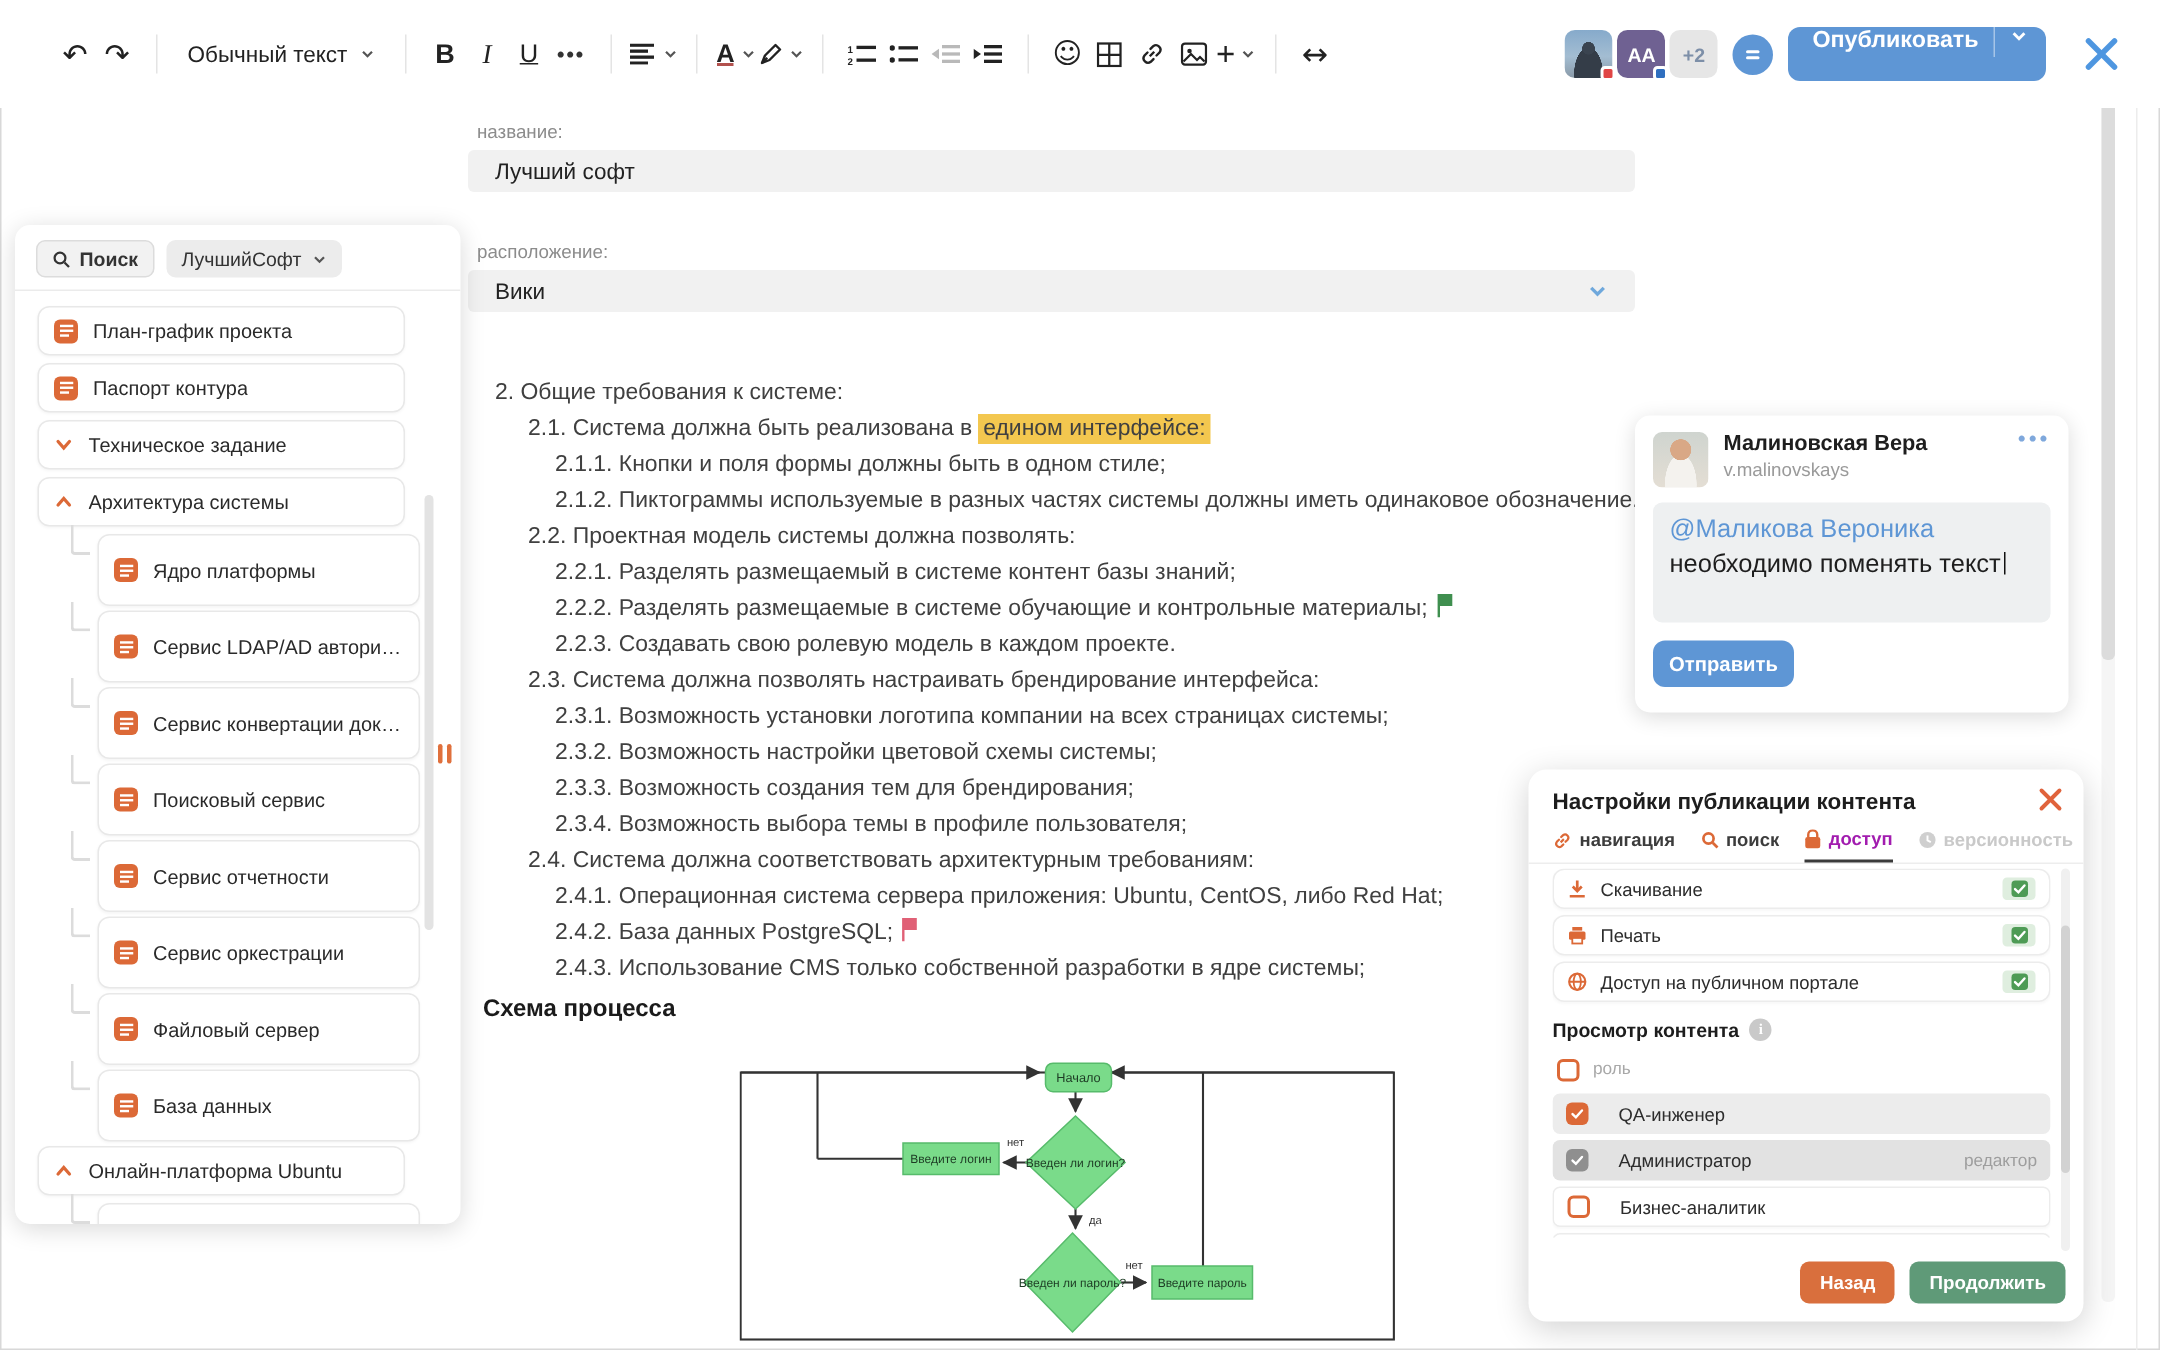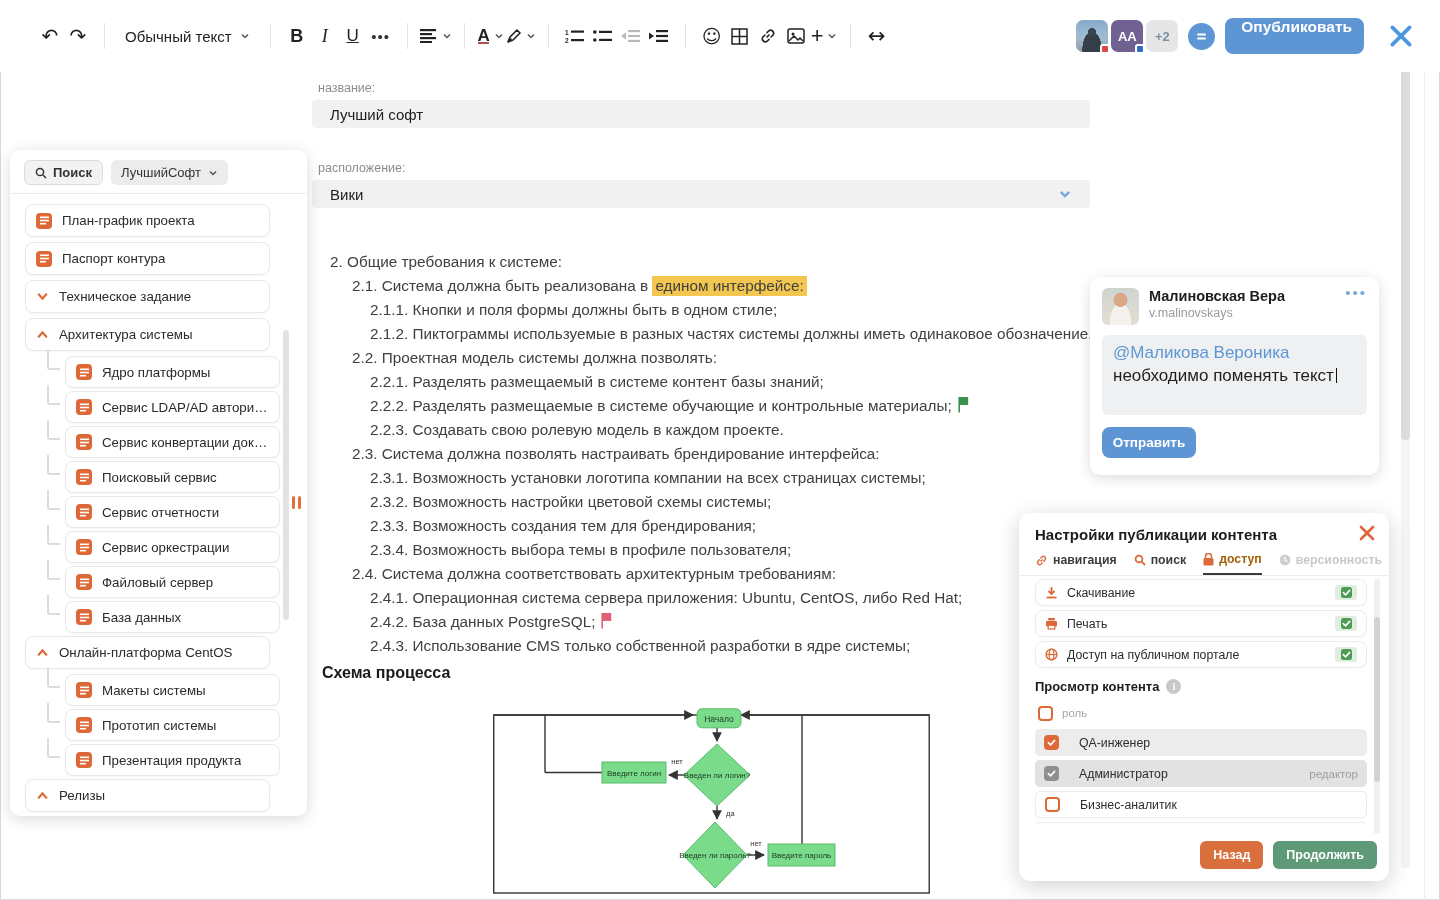--- a/index.html
+++ b/index.html
@@ -30,21 +30,21 @@
   .avatar-photo { background:
       radial-gradient(circle at 50% 38%, #3a4450 16%, transparent 17%),
       radial-gradient(ellipse at 50% 92%, #343d48 42%, transparent 43%),
       linear-gradient(180deg,#86aacb 0%,#a3bdd2 55%,#8a9aa8 100%); }
   .avatar-purple { background:#6f6192; color:#fff; font-size:13px; font-weight:600; }
   .avatar-more { background:#e6e6e6; color:#7d8fa8; font-size:13px; font-weight:700; }
   .status-dot { position:absolute; width:10px; height:10px; border-radius:3px; right:-2px; bottom:-2px; border:2px solid #fff; }
   .dot-red { background:#e04545; } .dot-blue { background:#2f6fbf; }
   .comment-bubble { width:27px; height:27px; border-radius:50%; background:#5e96d5; display:flex; align-items:center; justify-content:center; cursor:pointer; }
   .publish-btn { display:flex; align-items:flex-start; background:#5e96d5; color:#fff; height:36px;
-    border-radius:8px; padding:0 12px 0 16px; font-size:15.5px; font-weight:600; cursor:pointer; gap:10px;flex-direction:column; }
+    border-radius:8px; padding:0 12px 0 16px; font-size:15.5px; font-weight:600; cursor:pointer; gap:10px; }
   .publish-sep { width:1px; height:20px; background:rgba(255,255,255,.45); }
   .close-x { width:26px; height:26px; margin-left:14px; cursor:pointer; }
   
   .field-label { position:absolute; left:318px; font-size:12.5px; color:#8c8c8c; z-index:5; }
   .field-box { position:absolute; left:312px; width:778px; height:28px; background:#f1f1f1; border-radius:4px;
     display:flex; align-items:center; padding:0 18px; font-size:15px; color:#222; z-index:5; }
   
   .doc { position:absolute; left:330px; top:250px; width:760px; font-size:15.3px; line-height:24px; color:#404040; z-index:4; }
   .doc-line { white-space:nowrap; }
   .ind-1 { padding-left:22px; } .ind-2 { padding-left:40px; }
@@ -60,21 +60,21 @@
   .sb-search { display:flex; align-items:center; gap:6px; background:#f2f2f2; border:1px solid #dcdcdc;
     border-radius:6px; height:25px; padding:0 10px; font-size:13px; font-weight:600; color:#333; cursor:pointer; }
   .sb-space { display:flex; align-items:center; gap:7px; background:#ececec; border-radius:6px; height:25px;
     padding:0 10px; font-size:13px; color:#333; cursor:pointer; }
   .sb-sep { height:1px; background:#ebebeb; margin:0 0 6px; }
   .sb-list { padding:4px 0 0 15px; }
   .tree-row { position:relative; margin-bottom:5px; }
   .tree-card { width:245px; height:33px; background:#fff; border:1px solid #e8e8e8; border-radius:8px;
     box-shadow:0 1px 2px rgba(0,0,0,.04); display:flex; align-items:center; gap:10px; padding:0 10px; cursor:pointer; }
   .tree-row.child { margin-left:40px; margin-bottom:3px; }
-  .tree-row.child .tree-card { width:215px; height:32px; }
+  .tree-row.child .tree-card { width:215px; height:48px; }
   .tree-row.child .connector { position:absolute; left:-18px; top:-6px; width:13px; height:20px;
     border-left:2px solid #dcdcdc; border-bottom:2px solid #dcdcdc; border-bottom-left-radius:3px; }
   .tree-label { font-size:13.3px; color:#2a2a2a; white-space:nowrap; overflow:hidden; text-overflow:ellipsis; }
   .doc-ic { flex:none; width:16px; height:16px; border-radius:4px; background:#dc6937; display:flex; align-items:center; justify-content:center; }
   .sb-scroll { position:absolute; right:18px; top:180px; width:6px; height:290px; background:#e3e3e3; border-radius:3px; }
   .sb-resize { position:absolute; right:6px; top:346px; display:flex; gap:3px; cursor:ew-resize; }
   .sb-resize i { width:3px; height:13px; background:#e0703c; border-radius:2px; }
   
   .comment-card { position:absolute; left:1090px; top:277px; width:289px; height:198px; background:#fff;
     border-radius:10px; box-shadow:0 3px 14px rgba(0,0,0,.14); z-index:15; padding:11px 12px; }
@@ -93,21 +93,21 @@
   .cc-send { margin-top:12px; width:94px; height:31px; background:#5e96d5; color:#fff; border-radius:8px;
     display:flex; align-items:center; justify-content:center; font-size:13.5px; font-weight:700; cursor:pointer; }
   
   .modal { position:absolute; left:1019px; top:513px; width:370px; height:368px; background:#fff;
     border-radius:12px; box-shadow:0 5px 22px rgba(0,0,0,.18); z-index:25; padding:13px 16px; }
   .m-title { font-size:15px; font-weight:700; color:#1d1d1d; }
   .m-close { position:absolute; right:13px; top:11px; width:18px; height:18px; cursor:pointer; }
   .m-tabs { display:flex; gap:17px; margin-top:9px; }
   .m-tab { display:flex; align-items:center; gap:5px; font-size:12.3px; font-weight:700; color:#3c3c3c;
     padding-bottom:7px; cursor:pointer; }
-  .m-tab.active { color:#a16207; border-bottom:2px solid #3a3a3a; }
+  .m-tab.active { color:#a21caf; border-bottom:2px solid #3a3a3a; }
   .m-tab.disabled { color:#c9c9c9; cursor:default; }
   .m-tabsep { height:1px; background:#ededed; margin:0 -16px 0 -16px; }
   .m-body { position:absolute; top:66px; left:16px; right:22px; bottom:56px; overflow:hidden; }
   .perm-row { height:27px; border:1px solid #ececec; border-radius:8px; display:flex; align-items:center;
     gap:9px; padding:0 9px; margin-bottom:4px; background:#fff; box-shadow:0 1px 2px rgba(0,0,0,.03); }
   .perm-label { font-size:12.3px; color:#2c2c2c; }
   .toggle { margin-left:auto; width:22px; height:15px; border-radius:3px; background:#dfeedf; display:flex; align-items:center; justify-content:center; cursor:pointer; }
   .toggle .tk { width:11px; height:11px; border-radius:2.5px; background:#4e9b55; display:flex; align-items:center; justify-content:center; }
   .m-section { display:flex; align-items:center; gap:7px; margin:11px 0 8px; font-size:13px; font-weight:700; color:#1d1d1d; }
   .info-ic { width:15px; height:15px; border-radius:50%; background:#c9c9c9; color:#fff; font-size:10px; font-weight:700;
@@ -511,21 +511,21 @@
             </svg>
           </span>
           <span class="tree-label">База данных</span>
         </div>
       </div>
       <div class="tree-row">
         <div class="tree-card">
           <svg width="13" height="13" viewBox="0 0 12 12">
             <polyline points="2.5,8 6,4 9.5,8" fill="none" stroke="#dc6937" stroke-width="2" stroke-linecap="round"></polyline>
           </svg>
-          <span class="tree-label">Онлайн-платформа CentOS</span>
+          <span class="tree-label">Онлайн-платформа Ubuntu</span>
         </div>
       </div>
       <div class="tree-row child">
         <span class="connector"></span>
         <div class="tree-card">
           <span class="doc-ic">
             <svg width="9" height="9" viewBox="0 0 9 9">
               <rect x="0" y="0.5" width="9" height="1.6" fill="#fff"></rect>
               <rect x="0" y="3.7" width="9" height="1.6" fill="#fff"></rect>
               <rect x="0" y="6.9" width="6" height="1.6" fill="#fff"></rect>

